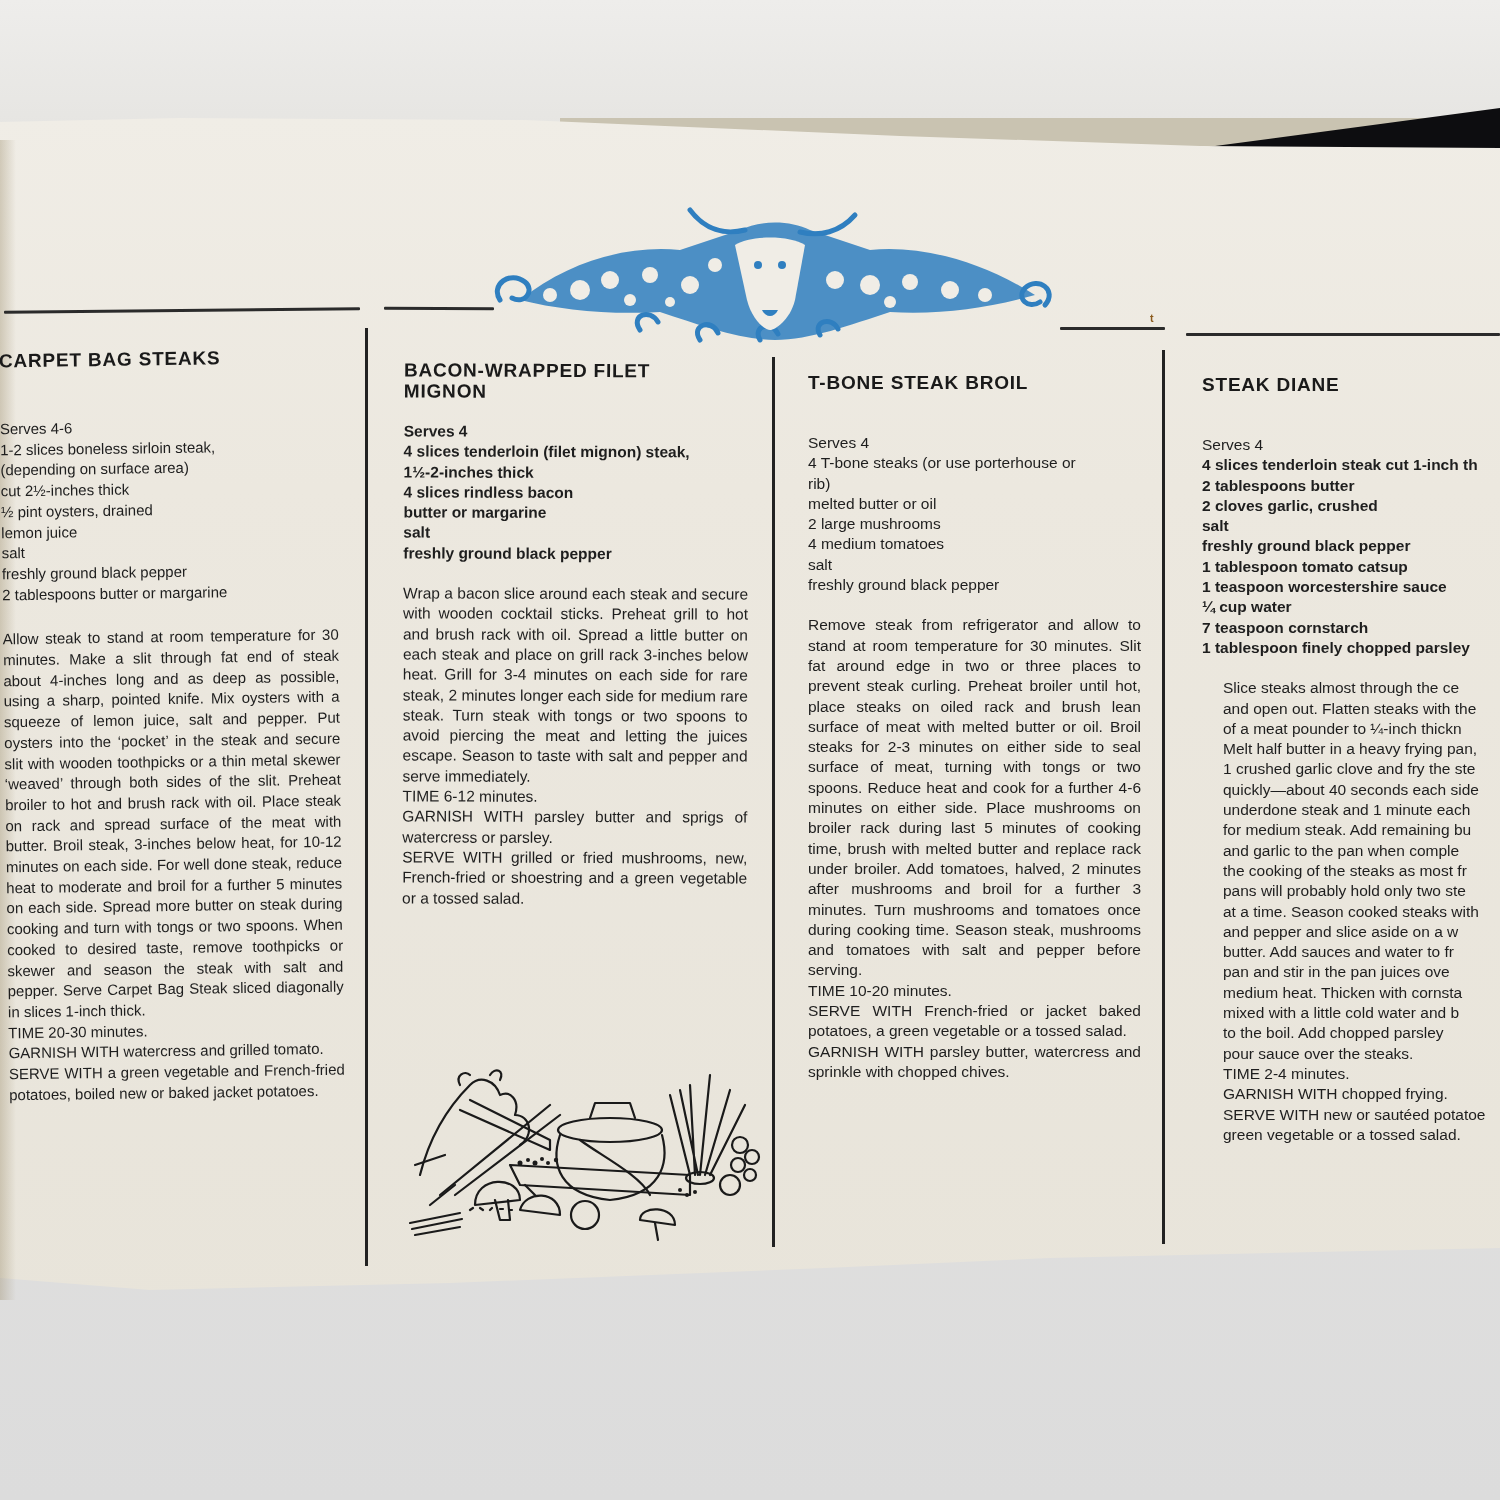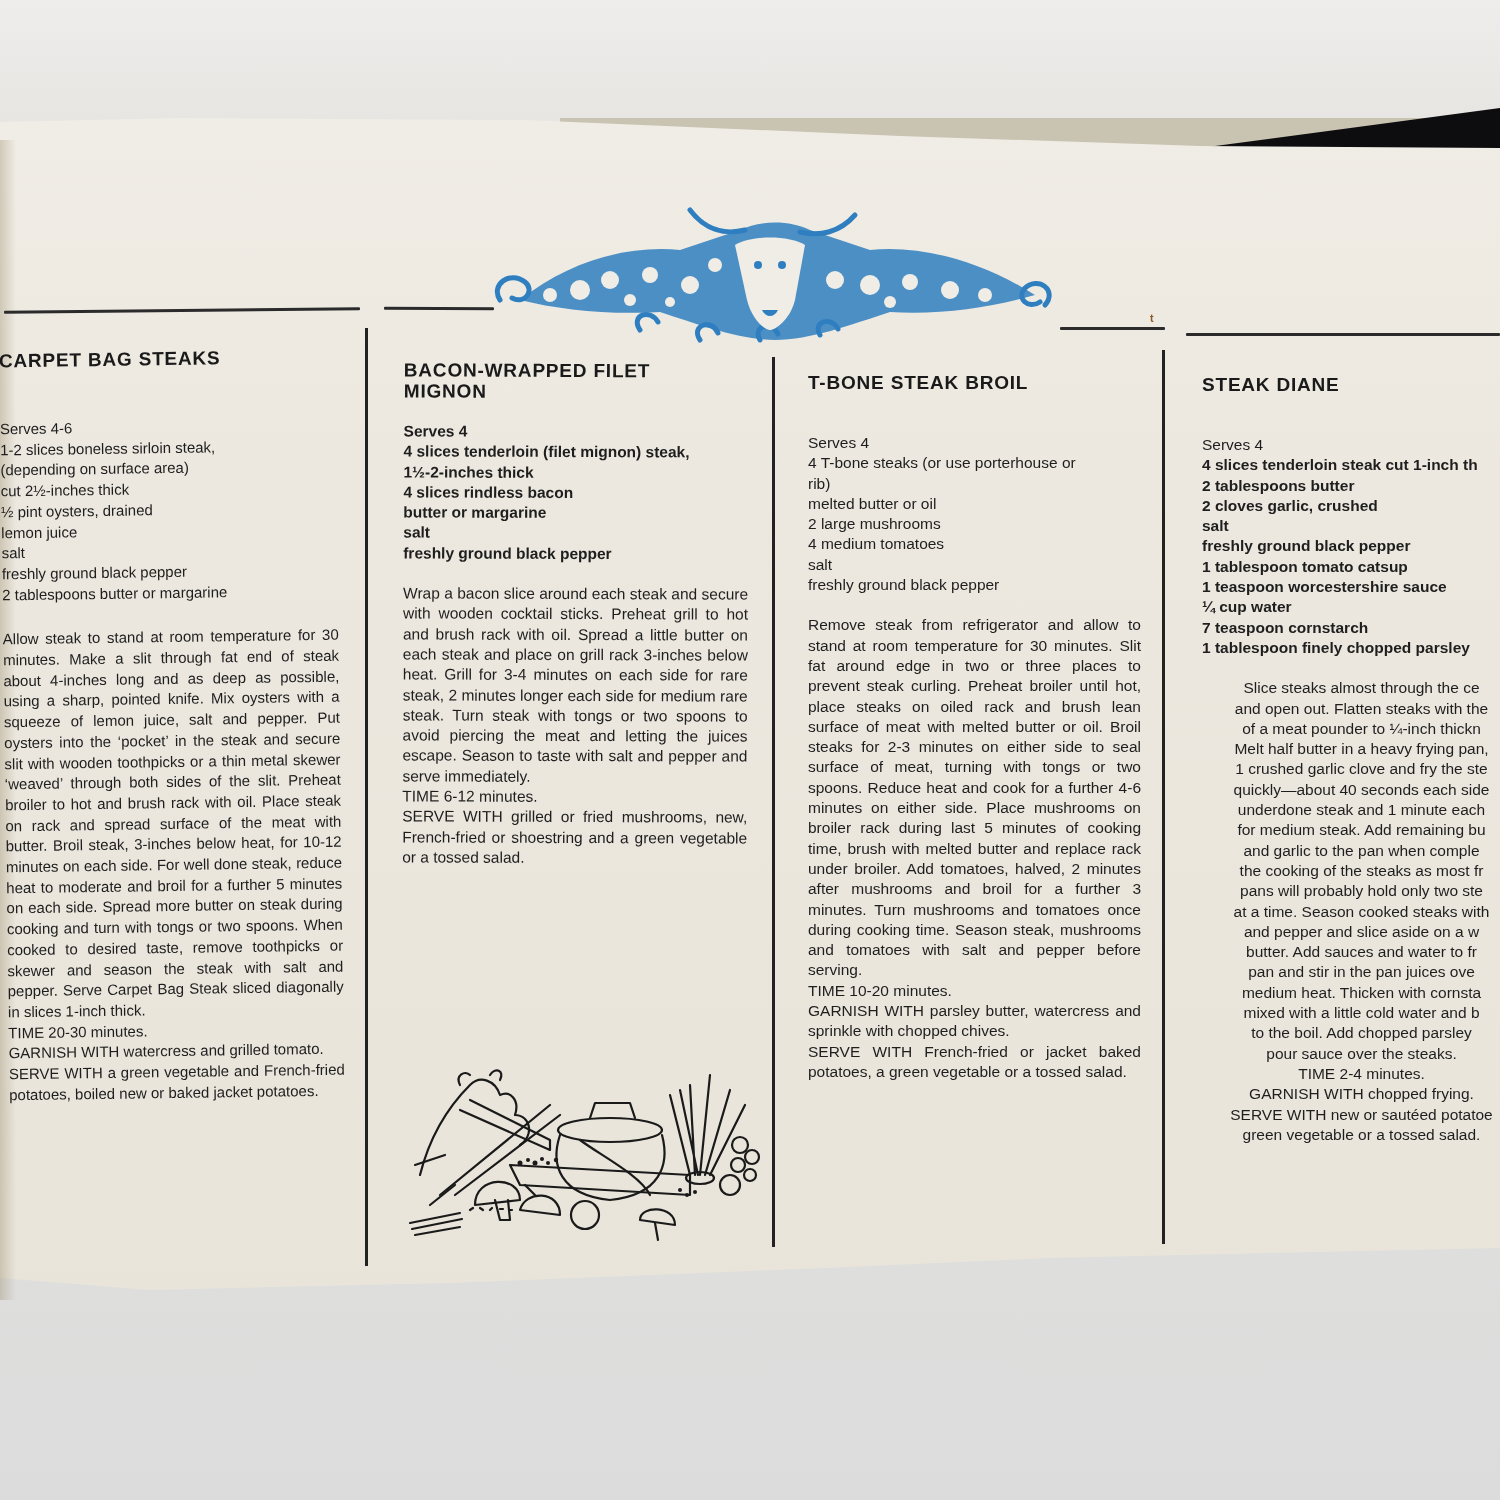--- a/index.html
+++ b/index.html
@@ -144,20 +144,21 @@
     <div>4 slices tenderloin (filet mignon) steak,</div>
     <div>1½-2-inches thick</div>
     <div>4 slices rindless bacon</div>
     <div>butter or margarine</div>
     <div>salt</div>
     <div>freshly ground black pepper</div>
   </div>
   <div class="method">
     <p>Wrap a bacon slice around each steak and secure with wooden cocktail sticks. Preheat grill to hot and brush rack with oil. Spread a little butter on each steak and place on grill rack 3-inches below heat. Grill for 3-4 minutes on each side for rare steak, 2 minutes longer each side for medium rare steak. Turn steak with tongs or two spoons to avoid piercing the meat and letting the juices escape. Season to taste with salt and pepper and serve immediately.</p>
     <p>TIME 6-12 minutes.</p>
+    <p>GARNISH WITH parsley butter and sprigs of watercress or parsley.</p>
     <p>SERVE WITH grilled or fried mushrooms, new, French-fried or shoestring and a green vegetable or a tossed salad.</p>
   </div>
 </div>
 
 <svg class="illustration" viewBox="0 0 380 200">
   <g fill="none" stroke="#1a1a1a" stroke-width="2.2" stroke-linecap="round" stroke-linejoin="round">
 
     <path d="M20 130 C 30 90, 50 60, 70 40 C 80 30, 95 35, 100 50 C 110 45, 120 55, 115 70 C 130 70, 135 90, 120 100"></path>
     <path d="M40 150 L 150 60"></path>
       <path d="M55 150 L 160 70"></path>
@@ -214,41 +215,41 @@
     <div>rib)</div>
     <div>melted butter or oil</div>
     <div>2 large mushrooms</div>
     <div>4 medium tomatoes</div>
     <div>salt</div>
     <div>freshly ground black pepper</div>
   </div>
   <div class="method">
     <p>Remove steak from refrigerator and allow to stand at room temperature for 30 minutes. Slit fat around edge in two or three places to prevent steak curling. Preheat broiler until hot, place steaks on oiled rack and brush lean surface of meat with melted butter or oil. Broil steaks for 2-3 minutes on either side to seal surface of meat, turning with tongs or two spoons. Reduce heat and cook for a further 4-6 minutes on either side. Place mushrooms on broiler rack during last 5 minutes of cooking time, brush with melted butter and replace rack under broiler. Add tomatoes, halved, 2 minutes after mushrooms and broil for a further 3 minutes. Turn mushrooms and tomatoes once during cooking time. Season steak, mushrooms and tomatoes with salt and pepper before serving.</p>
     <p>TIME 10-20 minutes.</p>
+    <p>SERVE WITH French-fried or jacket baked potatoes, a green vegetable or a tossed salad.</p>
     <p>GARNISH WITH parsley butter, watercress and sprinkle with chopped chives.</p>
-    <p>SERVE WITH French-fried or jacket baked potatoes, a green vegetable or a tossed salad.</p>
   </div>
 </div>
 
 <div class="col" style="left:1202px; top:374px; width:298px; overflow:hidden;">
   <h2>STEAK DIANE</h2>
   <div class="ingredients" style="margin-top:40px; font-weight:bold;">
     <div style="font-weight:normal;">Serves 4</div>
     <div>4 slices tenderloin steak cut 1-inch th</div>
     <div>2 tablespoons butter</div>
     <div>2 cloves garlic, crushed</div>
     <div>salt</div>
     <div>freshly ground black pepper</div>
     <div>1 tablespoon tomato catsup</div>
     <div>1 teaspoon worcestershire sauce</div>
     <div>¼ cup water</div>
     <div>7 teaspoon cornstarch</div>
     <div>1 tablespoon finely chopped parsley</div>
   </div>
-  <div class="method" style="text-align:center; white-space:nowrap;margin-left:21px;">
+  <div class="method" style="text-align:left; white-space:nowrap;margin-left:21px;">
     <div>Slice steaks almost through the ce</div>
     <div>and open out. Flatten steaks with the</div>
     <div>of a meat pounder to ¼-inch thickn</div>
     <div>Melt half butter in a heavy frying pan,</div>
     <div>1 crushed garlic clove and fry the ste</div>
     <div>quickly—about 40 seconds each side</div>
     <div>underdone steak and 1 minute each</div>
     <div>for medium steak. Add remaining bu</div>
     <div>and garlic to the pan when comple</div>
     <div>the cooking of the steaks as most fr</div>

